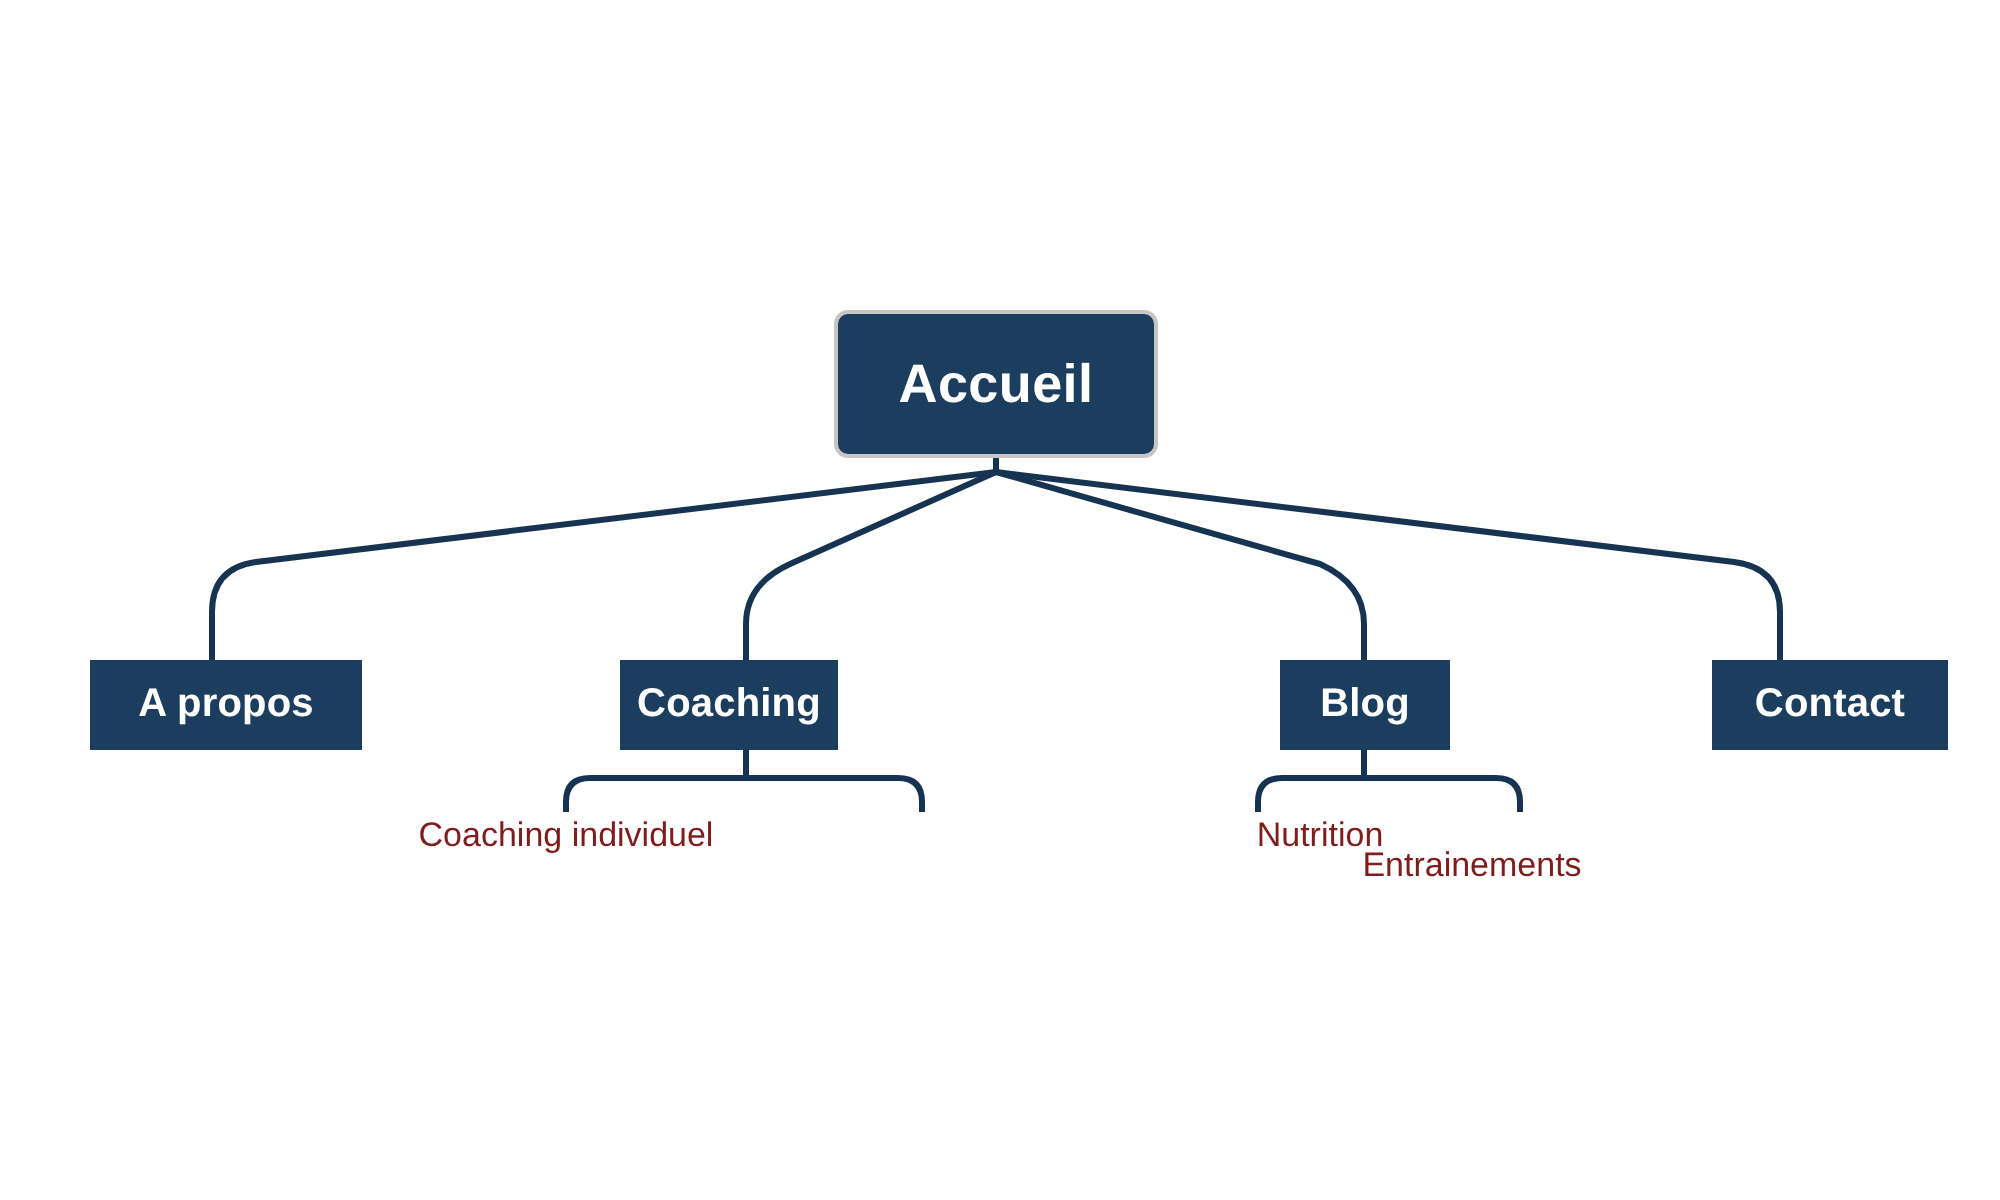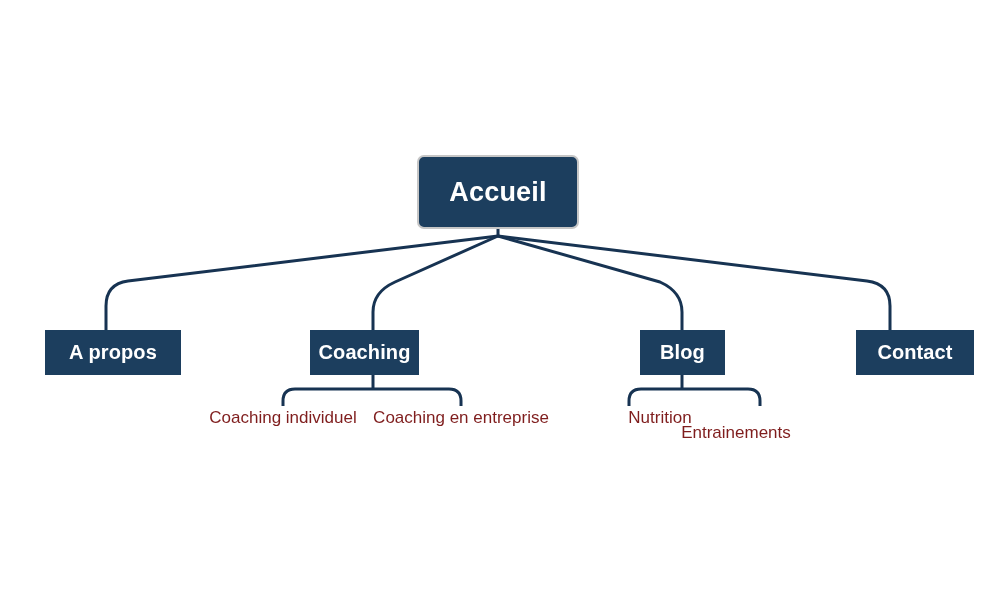--- a/index.html
+++ b/index.html
@@ -109,19 +109,18 @@
   <div class="node node-level2 node-apropos">A propos</div>
 
   <div class="node node-level2 node-coaching">Coaching</div>
 
   <div class="node node-level2 node-blog">Blog</div>
 
   <div class="node node-level2 node-contact">Contact</div>
 
   <div class="leaf-label leaf-coaching-individuel">Coaching individuel</div>
 
-  <div class="leaf-label leaf-coaching-entreprise">Coaching en entreprise</div>
 
   <div class="leaf-label leaf-nutrition">Nutrition</div>
 
   <div class="leaf-label leaf-entrainements">Entrainements</div>
 
 </div>
 
 </body></html>

